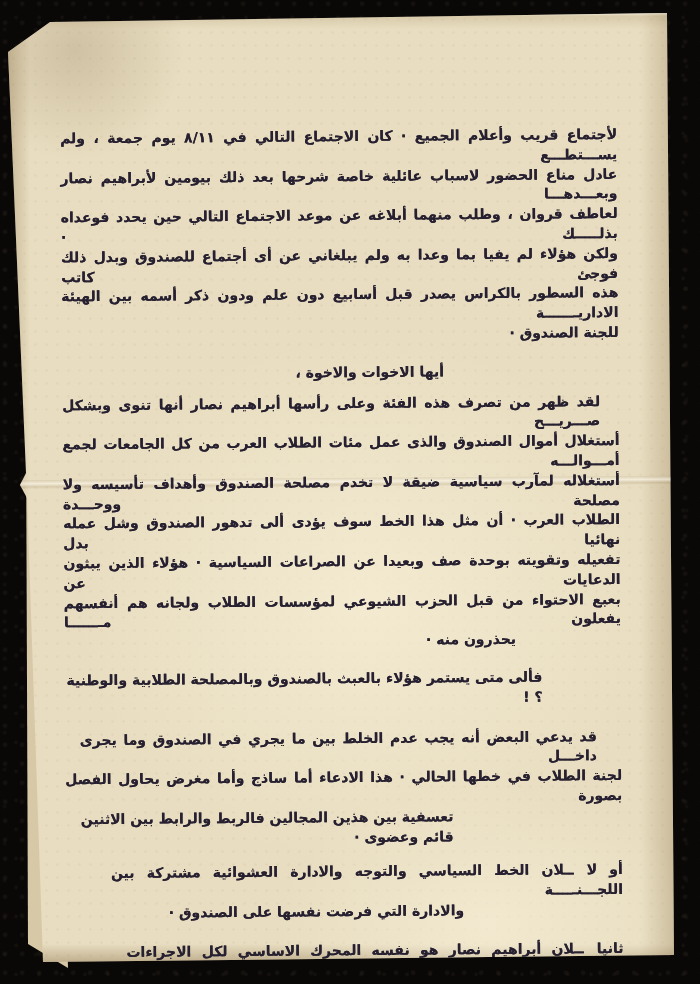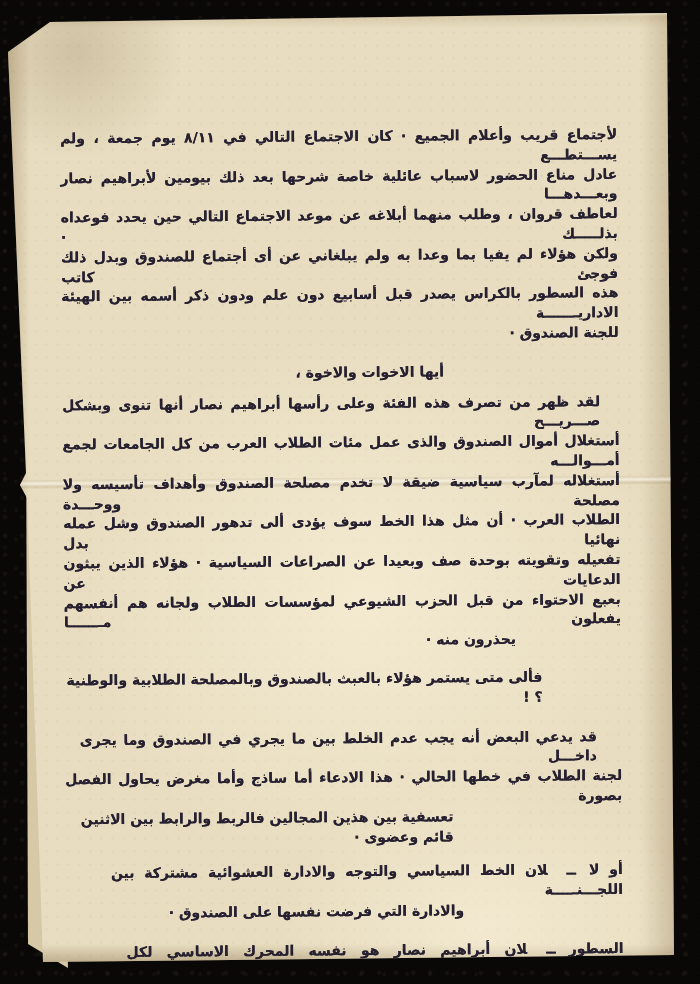--- a/index.html
+++ b/index.html
@@ -53,21 +53,21 @@
   .m-p2{margin-top:11px;}
   .m-q{margin-top:18px;}
   .m-p3{margin-top:20px;}
   .m-a1{margin-top:15px;}
   .m-a2{margin-top:19px;}
   .pr-19{padding-right:19px;}  .pr-25{padding-right:25px;}
   .pr-79{padding-right:79px;}  .pr-105{padding-right:105px;} .pr-144{padding-right:144px;}.pr-159{padding-right:159px;} .pr-169{padding-right:169px;}
   .pr-175{padding-right:175px;}   .pl-15{padding-left:15px;}
   .pl-45{padding-left:45px;} .pl-60{padding-left:60px;} .pl-65{padding-left:65px;}
   .item-label{margin-left:13px;}
-  .item-dash{margin-left:19px;}
+  .item-dash{margin-left:0;}
 </style>
 </head>
 <body>
 
 <div class="back-sheet"></div>
 
 <div class="page">
   <div class="crease"></div>
 
   <div class="text">
@@ -104,19 +104,19 @@
       <div class="line full">لجنة الطلاب في خطها الحالي · هذا الادعاء أما ساذج وأما مغرض يحاول الفصل بصورة</div>
       <div class="line short pr-169">تعسفية بين هذين المجالين فالربط والرابط بين الاثنين قائم وعضوى ·</div>
     </div>
 
     <div class="blk m-a1">
       <div class="line full pl-45"><span class="item-label">أو لا</span><span class="item-dash">ــ</span><span>لان الخط السياسي والتوجه والادارة العشوائية مشتركة بين اللجـــنـــــة</span></div>
       <div class="line short pr-159">والادارة التي فرضت نفسها على الصندوق ·</div>
     </div>
 
     <div class="blk m-a2">
-      <div class="line full pl-60"><span class="item-label">السطور</span><span class="item-dash">ــ</span><span>لان أبراهيم نصار هو نفسه المحرك الاساسي لكل الاجراءات والقـــــرارات</span></div>
+      <div class="line full pl-60"><span class="item-label">ثانيا</span><span class="item-dash">ــ</span><span>لان أبراهيم نصار هو نفسه المحرك الاساسي لكل الاجراءات والقـــــرارات</span></div>
       <div class="line full pr-144 pl-65">في الصندوق واللجنة ، يساعده في ذلك نفس الخط السياسي والشخصيات</div>
 
     </div>
 
   </div>
 </div>
 
 </body></html>

